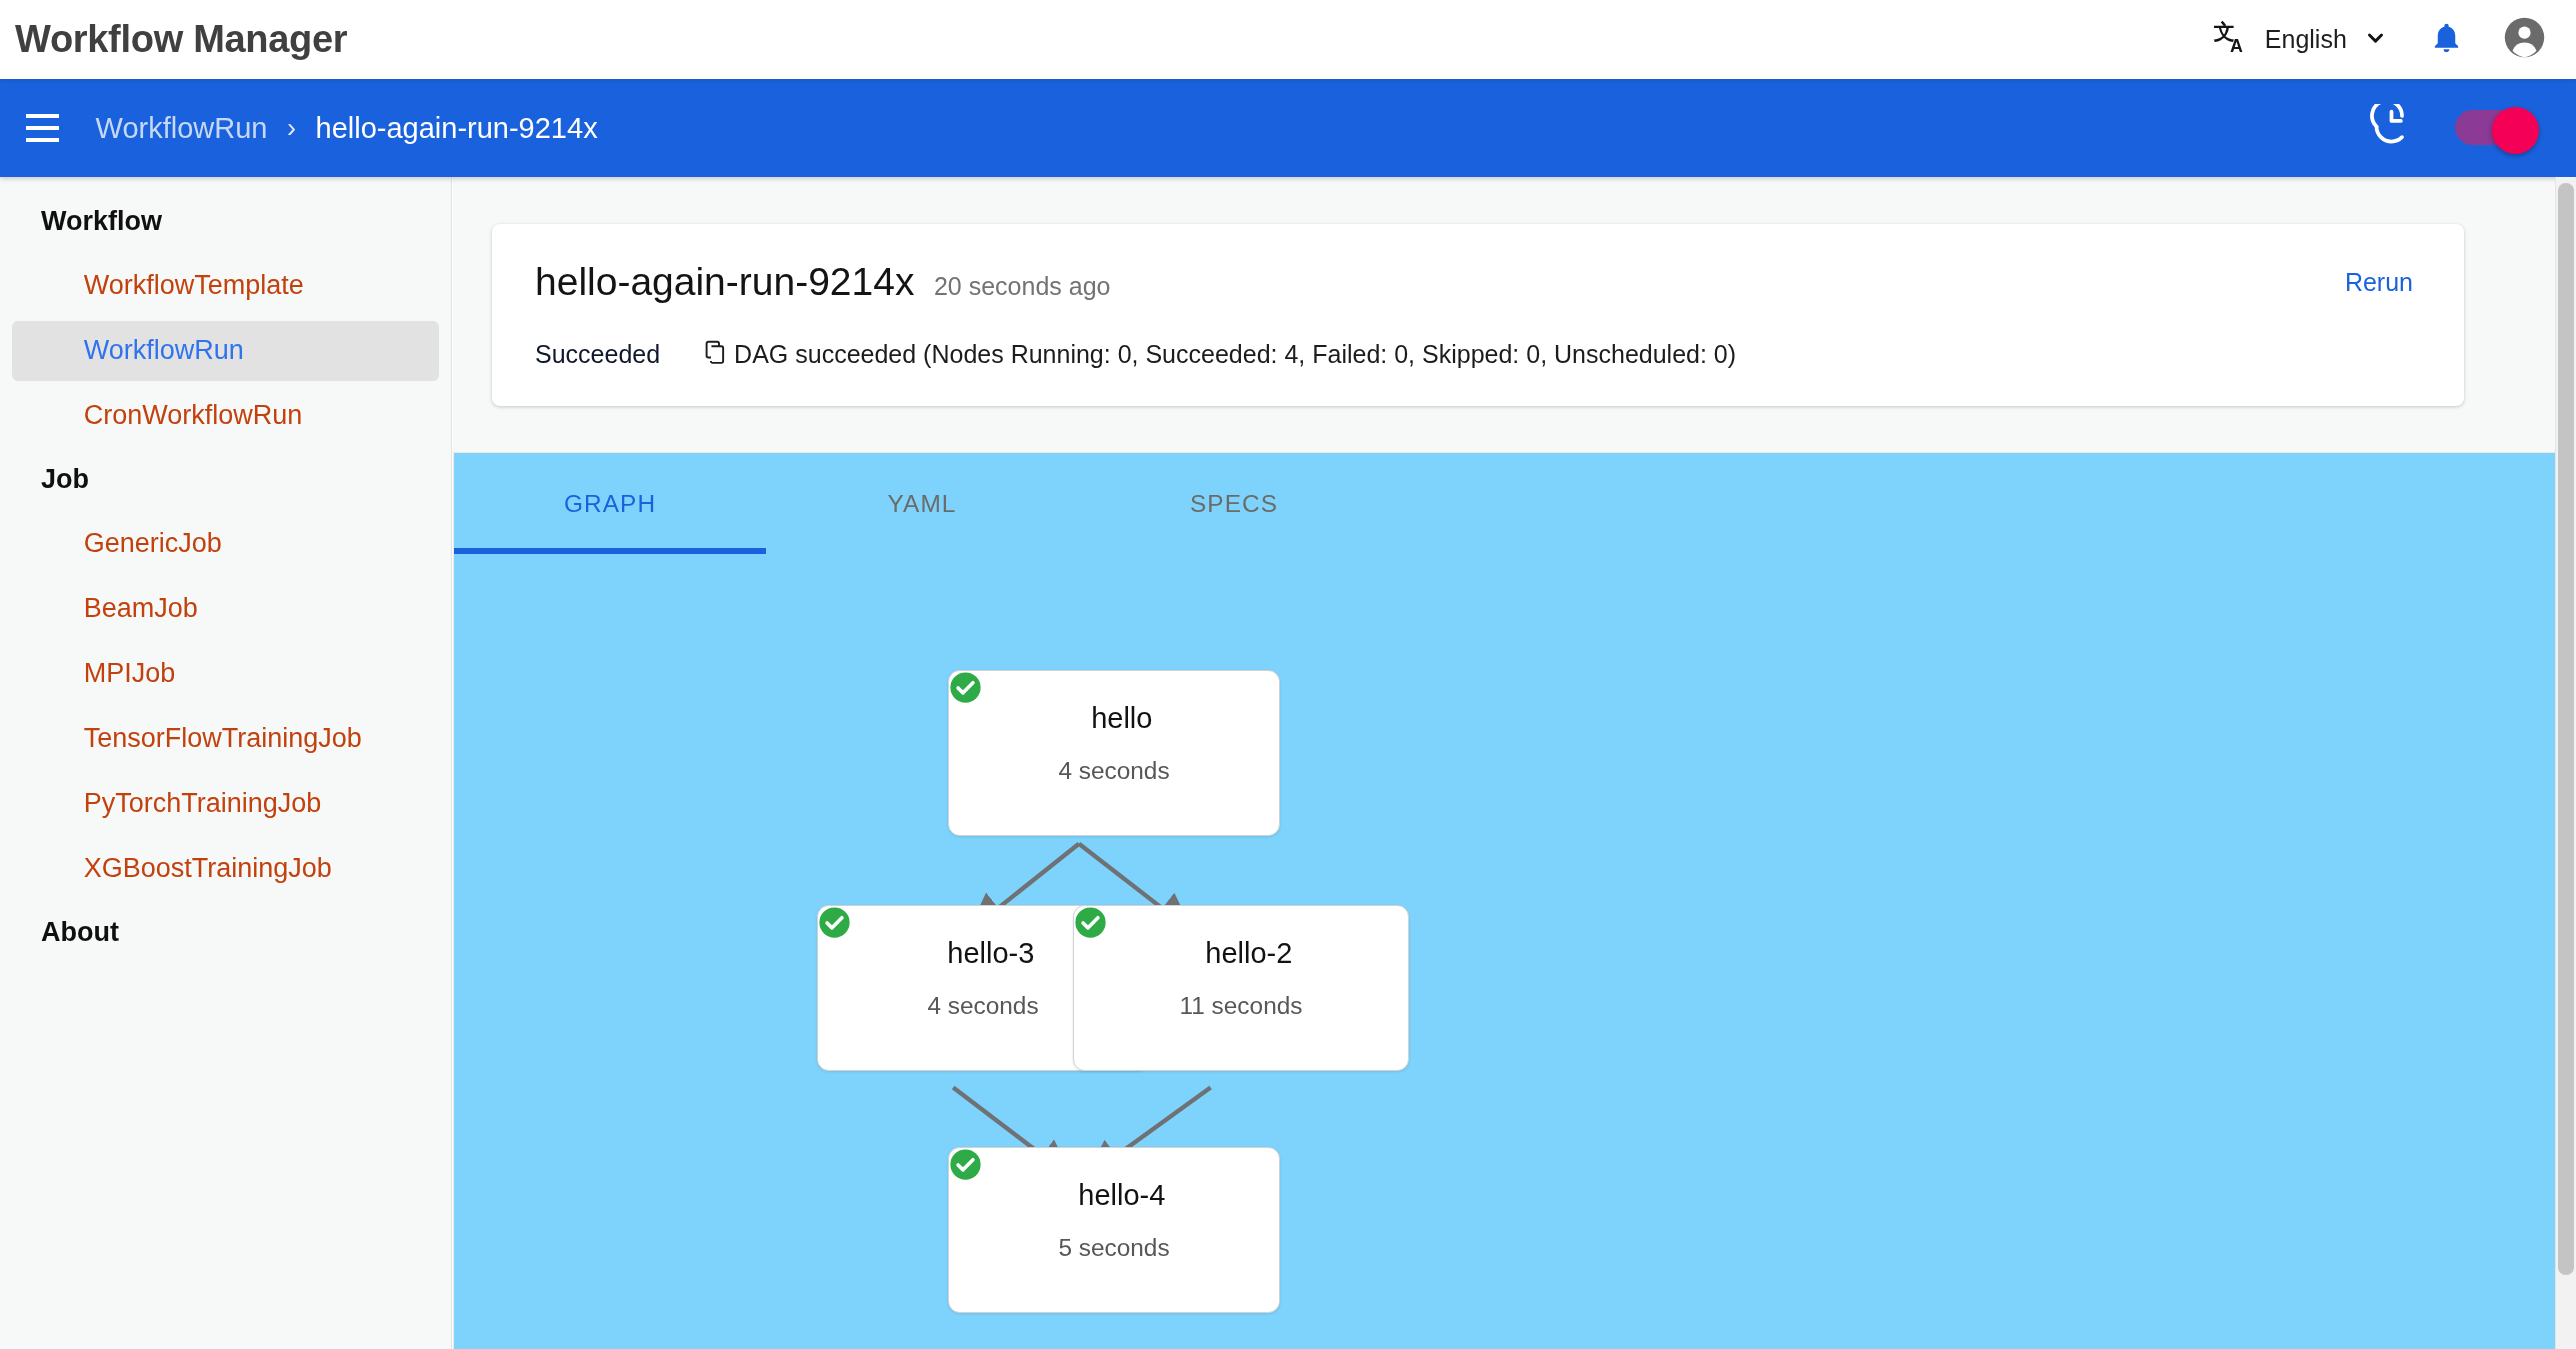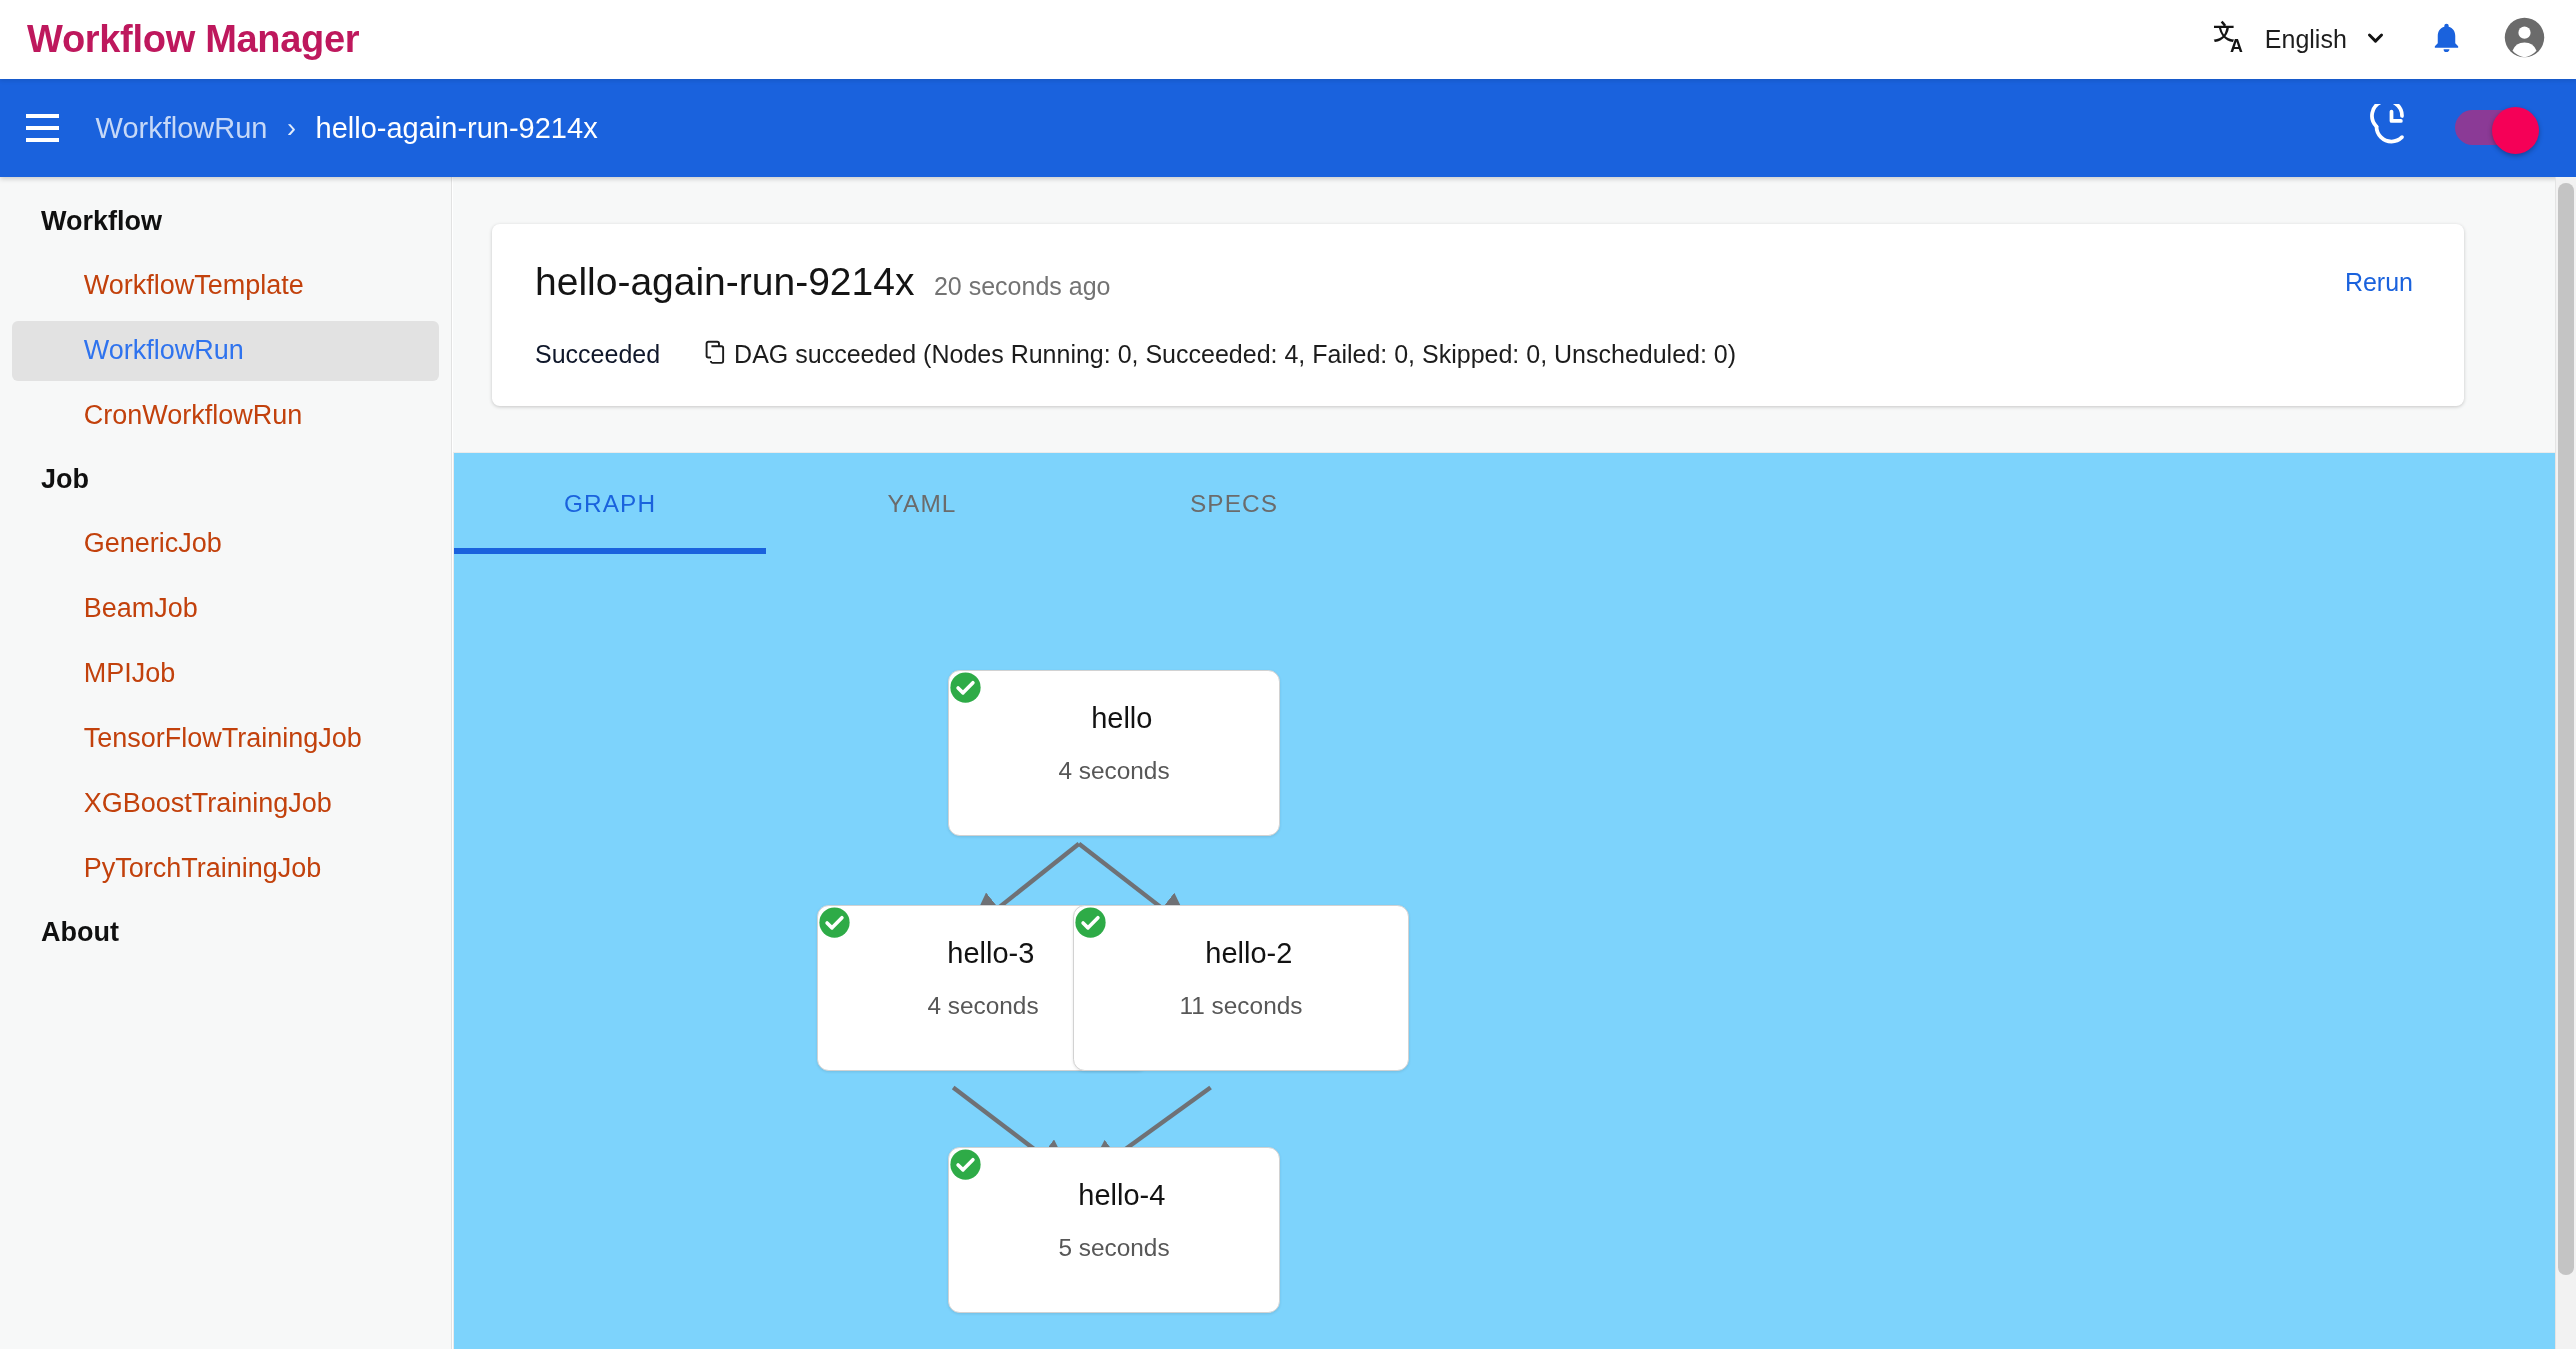--- a/index.html
+++ b/index.html
@@ -18,24 +18,24 @@
     top: 0; left: 0;
     width: 2576px;
     height: 79px;
     background: #ffffff;
     display: flex;
     align-items: center;
     box-shadow: 0 2px 3.9px rgba(0,0,0,0.10);
     z-index: 20;
   }
   .brand {
-    margin-left: 27px;
+    margin-left: 15px;
     font-size: 38px;
     font-weight: bold;
-    color: #be185d;
+    color: #404040;
     letter-spacing: -0.3px;
   }
   .topbar-right {
     margin-left: auto;
     display: flex;
     align-items: center;
     gap: 0px;
     padding-right: 21.5px;
   }
   .lang-group {
@@ -409,22 +409,22 @@
   <div class="side-section">Workflow</div>
   <div class="side-item">WorkflowTemplate</div>
   <div class="side-item active">WorkflowRun</div>
   <div class="side-item">CronWorkflowRun</div>
 
   <div class="side-section">Job</div>
   <div class="side-item">GenericJob</div>
   <div class="side-item">BeamJob</div>
   <div class="side-item">MPIJob</div>
   <div class="side-item">TensorFlowTrainingJob</div>
+  <div class="side-item">PyTorchTrainingJob</div>
   <div class="side-item">XGBoostTrainingJob</div>
-  <div class="side-item">PyTorchTrainingJob</div>
 
   <div class="side-section">About</div>
 </div>
 
 <div class="main">
 
   <div class="status-card">
     <div class="sc-titlerow">
       <span class="sc-title">hello-again-run-9214x</span>
       <span class="sc-ago">20 seconds ago</span>

